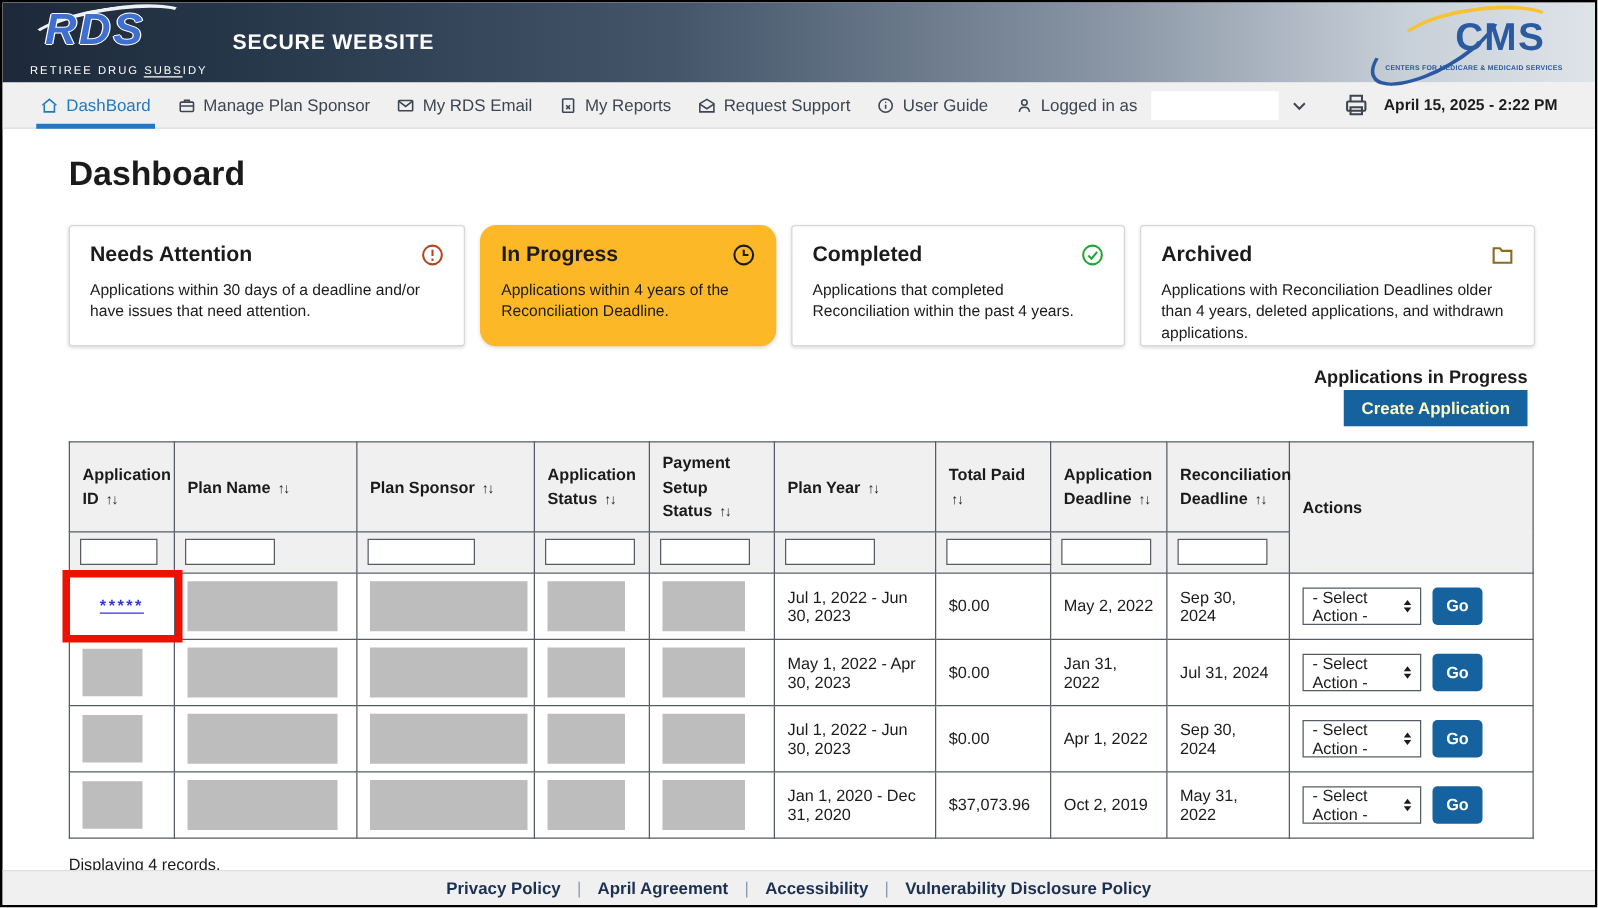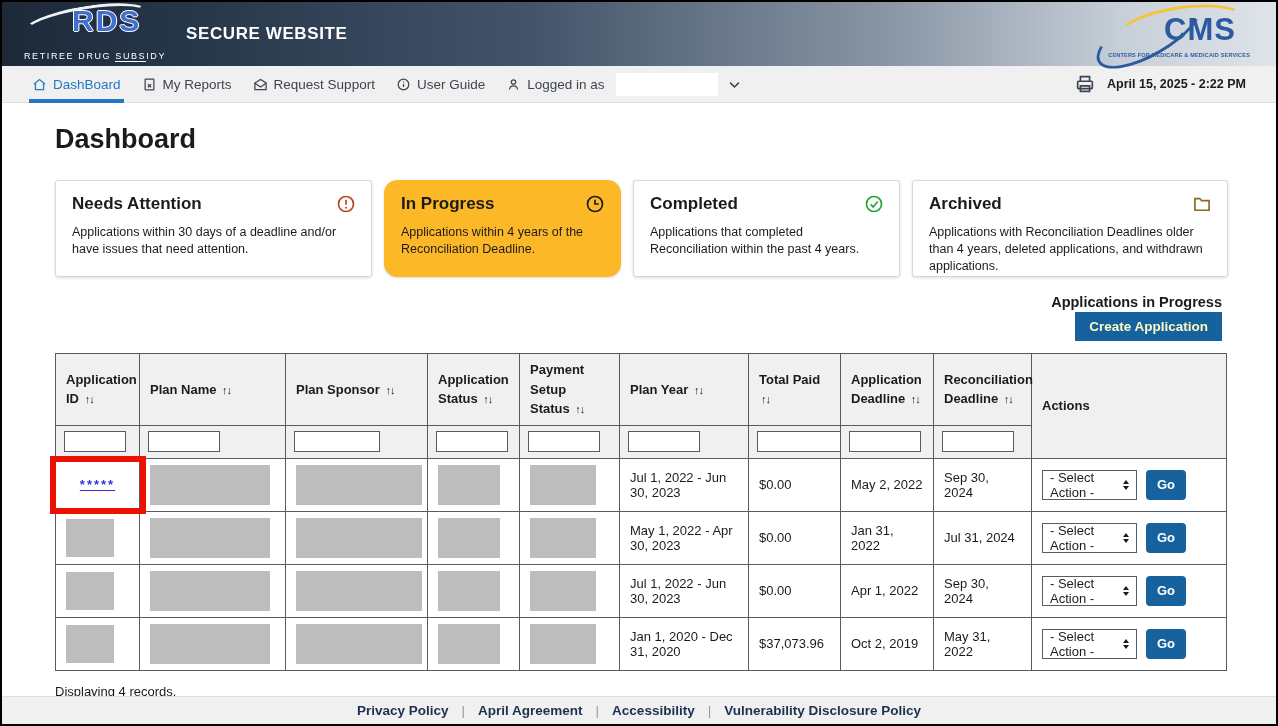--- a/index.html
+++ b/index.html
@@ -6,22 +6,22 @@
   html,body { margin:0; padding:0; background:#fff; }
   body { font-family:"Liberation Sans", sans-serif; color:#1b1b1b; }
   .window { width:1278px; height:726px; border:2px solid #000; position:relative; overflow:hidden; background:#fff; }
 
   
   .banner { height:64px; display:flex; align-items:center; padding:0 26px 0 22px;
     background:linear-gradient(90deg,#1d2939 0%,#27384b 16%,#44556a 42%,#8b97a6 70%,#c7cfd8 88%,#dfe4e9 100%); }
   .rds-logo { position:relative; width:136px; height:58px; flex:0 0 auto; }
   .rds-swoosh { position:absolute; left:-2px; top:1px; width:130px; height:34px; border:3px solid transparent;
     border-top-color:#eef1f5; border-radius:50%; transform:rotate(-9deg); }
-  .rds-text { position:absolute; left:12px; top:-1px; font-weight:bold; font-size:30px; letter-spacing:2px;
-    color:#3f6fd1; text-shadow:1px 0 #fff,-1px 0 #fff,0 1px #fff,0 -1px #fff;margin-left:36px; }
+  .rds-text { position:absolute; left:12px; top:-1px; font-style:italic; font-weight:bold; font-size:35px; letter-spacing:2px;
+    color:#3f6fd1; text-shadow:1px 0 #fff,-1px 0 #fff,0 1px #fff,0 -1px #fff; }
   .rds-tagline { position:absolute; left:0; bottom:2px; font-size:9px; color:#fff; letter-spacing:1.6px; white-space:nowrap; }
   .rds-tagline .u { border-bottom:1px solid #fff; }
   .site-title { color:#fff; font-weight:bold; font-size:17px; letter-spacing:0.6px; margin-left:26px; }
   .cms-logo { margin-left:auto; position:relative; width:160px; height:52px; flex:0 0 auto; }
   .cms-arc-yellow { position:absolute; right:2px; top:-2px; width:132px; height:46px; border:3px solid transparent;
     border-top-color:#f7c331; border-radius:50%; transform:rotate(-8deg); }
   .cms-arc-blue { position:absolute; right:42px; top:2px; width:118px; height:46px; border:3px solid transparent;
     border-left-color:#2c5aa0; border-bottom-color:#2c5aa0; border-radius:50%; transform:rotate(-30deg); }
   .cms-text { position:absolute; right:14px; top:4px; font-size:31px; font-weight:800; letter-spacing:1px; color:#2c5aa0; }
   .cms-tagline { position:absolute; right:0; bottom:2px; font-size:5.5px; font-weight:bold; color:#2c5aa0;
@@ -118,20 +118,34 @@
     </div>
   </header>
 
   <nav>
     <a class="nav-item active">
       <svg viewBox="0 0 24 24" fill="none" stroke="currentColor" stroke-width="2">
           <path d="M3 11.5 12 4l9 7.5"></path>
           <path d="M5.5 10.5V20h13v-9.5"></path>
         </svg>
       <span>DashBoard</span>
+    </a>
+    <a class="nav-item">
+      <svg viewBox="0 0 24 24" fill="none" stroke="currentColor" stroke-width="2">
+          <rect x="3.5" y="7.5" width="17" height="12" rx="1.5"></rect>
+          <path d="M9 7.5V5h6v2.5M3.5 12.5h17"></path>
+        </svg>
+      <span>Manage Plan Sponsor</span>
+    </a>
+    <a class="nav-item">
+      <svg viewBox="0 0 24 24" fill="none" stroke="currentColor" stroke-width="2">
+          <rect x="3" y="5.5" width="18" height="13" rx="1"></rect>
+          <path d="M3.5 6.5 12 13l8.5-6.5"></path>
+        </svg>
+      <span>My RDS Email</span>
     </a>
     <a class="nav-item">
       <svg viewBox="0 0 24 24" fill="none" stroke="currentColor" stroke-width="2">
           <rect x="5" y="3.5" width="14" height="17" rx="1"></rect>
           <path d="M9.5 11.5l5 5M14.5 11.5l-5 5"></path>
         </svg>
       <span>My Reports</span>
     </a>
     <a class="nav-item">
       <svg viewBox="0 0 24 24" fill="none" stroke="currentColor" stroke-width="2">

